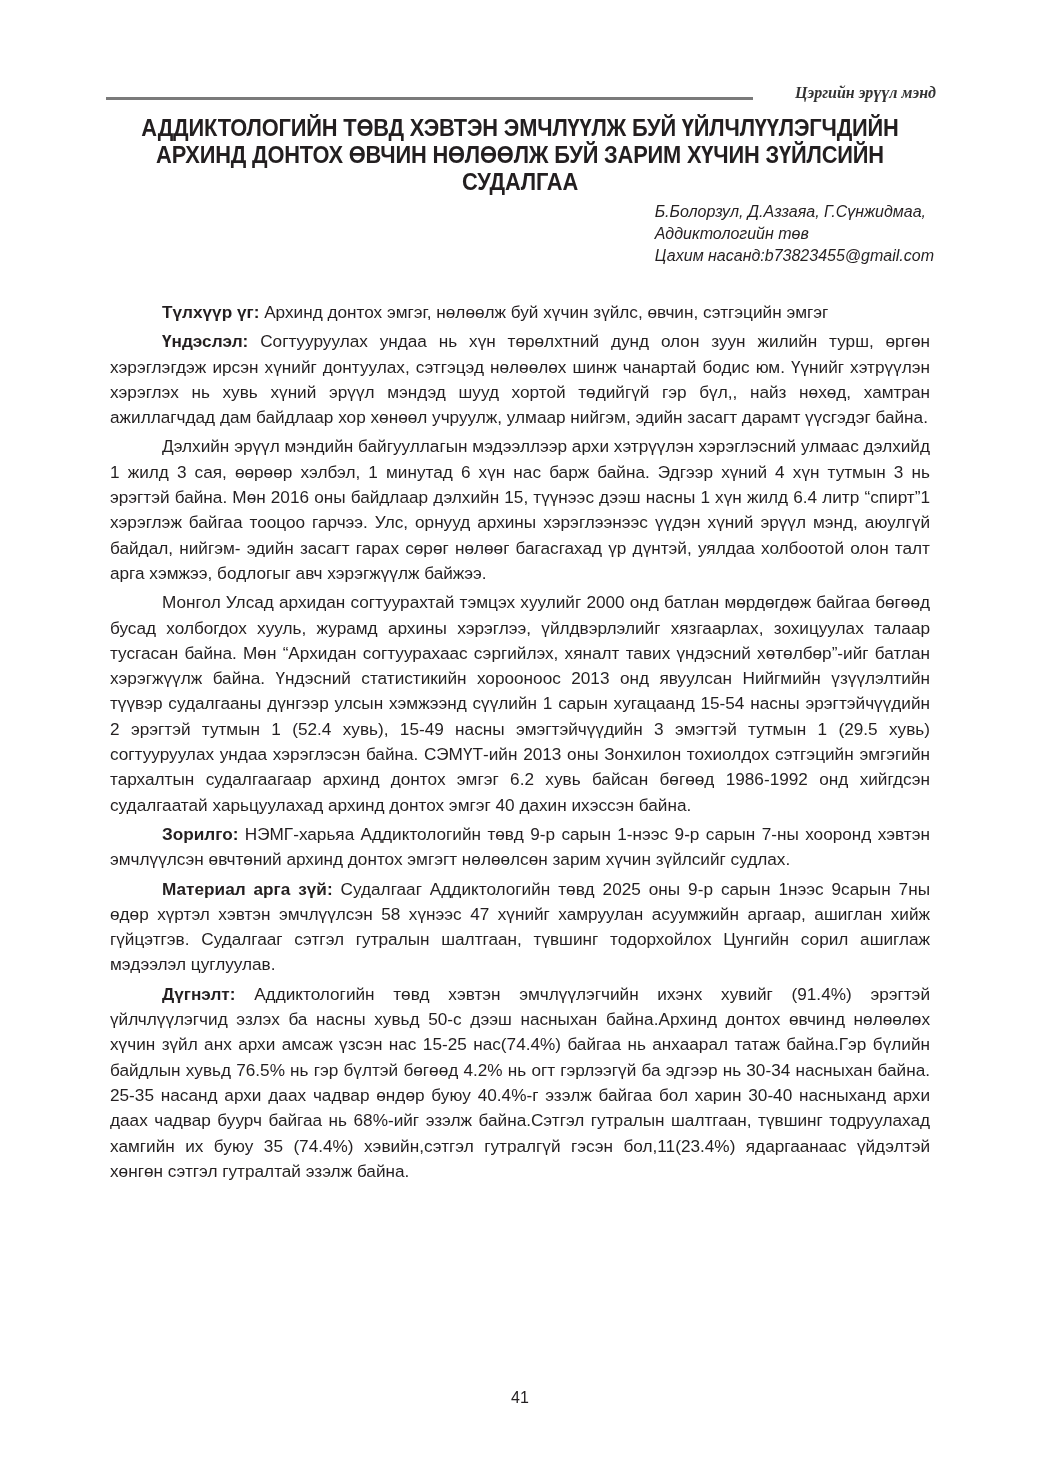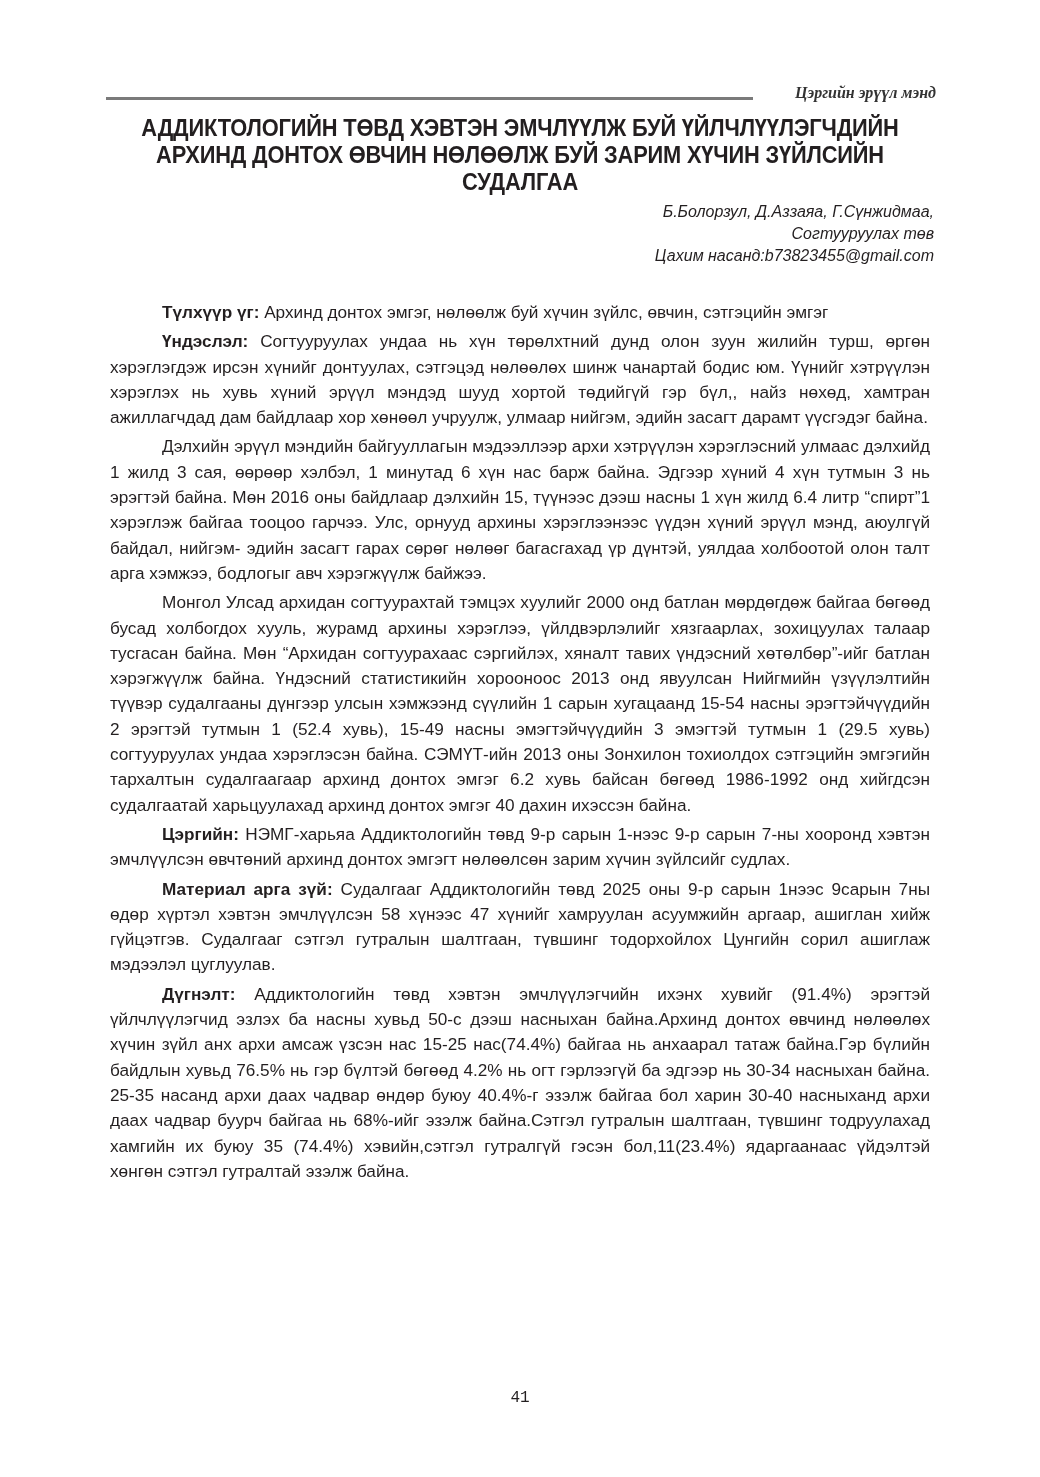--- a/index.html
+++ b/index.html
@@ -16,59 +16,59 @@
       font-size: 16px; color: #333;
     }
     .title {
       position: absolute; left: 100px; top: 115px; width: 840px;
       text-align: center; font-family: "Liberation Sans", sans-serif; font-weight: bold;
       font-size: 23.5px; line-height: 27px; color: #231f20; letter-spacing: -0.2px;
       transform: scaleX(0.93); transform-origin: center top;
     }
     .title div { white-space: nowrap; }
     .authors {
-      position: absolute; right: 106px; top: 201px; text-align: right;
+      position: absolute; right: 106px; top: 201px; 
       font-family: "Liberation Sans", sans-serif; font-style: italic;
       font-size: 16px; line-height: 22px; color: #231f20;
     }
     .body {
       position: absolute; left: 106px; top: 296px; width: 828px;
       font-family: "Liberation Sans", sans-serif; font-size: 17.2px; line-height: 25.3px;
       color: #231f20; text-align: justify;
     }
     .body p { margin: 4px; text-indent: 52px; }
     .body .label { font-weight: bold; }
     .page-number {
       position: absolute; left: 0; width: 1040px; top: 1389px; text-align: center;
-      font-family: Liberation Mono, monospace; font-size: 16px; color: #231f20;
+      font-family: Liberation Sans, sans-serif; font-size: 16px; color: #231f20;
     }
   </style>
 </head>
 <body>
 
 <div class="running-head">
   <div class="rule"></div>
   <div class="journal">Цэргийн эрүүл мэнд</div>
 </div>
 
 <div class="title">
   <div>АДДИКТОЛОГИЙН ТӨВД ХЭВТЭН ЭМЧЛҮҮЛЖ БУЙ ҮЙЛЧЛҮҮЛЭГЧДИЙН</div>
   <div>АРХИНД ДОНТОХ ӨВЧИН НӨЛӨӨЛЖ БУЙ ЗАРИМ ХҮЧИН ЗҮЙЛСИЙН</div>
   <div>СУДАЛГАА</div>
 </div>
 
 <div class="authors">
   <div>Б.Болорзул, Д.Аззаяа, Г.Сүнжидмаа,</div>
-  <div>Согтууруулах төв</div>
+  <div>Аддиктологийн төв</div>
   <div>Цахим насанд:b73823455@gmail.com</div>
 </div>
 
 <div class="body">
   <p><span class="label">Түлхүүр үг:</span><span> Архинд донтох эмгэг, нөлөөлж буй хүчин зүйлс, өвчин, сэтгэцийн эмгэг</span></p>
   <p><span class="label">Үндэслэл:</span><span> Согтууруулах ундаа нь хүн төрөлхтний дунд олон зуун жилийн турш, өргөн хэрэглэгдэж ирсэн хүнийг донтуулах, сэтгэцэд нөлөөлөх шинж чанартай бодис юм. Үүнийг хэтрүүлэн хэрэглэх нь хувь хүний эрүүл мэндэд шууд хортой төдийгүй гэр бүл,, найз нөхөд, хамтран ажиллагчдад дам байдлаар хор хөнөөл учруулж, улмаар нийгэм, эдийн засагт дарамт үүсгэдэг байна.</span></p>
   <p>Дэлхийн эрүүл мэндийн байгууллагын мэдээллээр архи хэтрүүлэн хэрэглэсний улмаас дэлхийд 1 жилд 3 сая, өөрөөр хэлбэл, 1 минутад 6 хүн нас барж байна. Эдгээр хүний 4 хүн тутмын 3 нь эрэгтэй байна. Мөн 2016 оны байдлаар дэлхийн 15, түүнээс дээш насны 1 хүн жилд 6.4 литр “спирт”1 хэрэглэж байгаа тооцоо гарчээ. Улс, орнууд архины хэрэглээнээс үүдэн хүний эрүүл мэнд, аюулгүй байдал, нийгэм- эдийн засагт гарах сөрөг нөлөөг багасгахад үр дүнтэй, уялдаа холбоотой олон талт арга хэмжээ, бодлогыг авч хэрэгжүүлж байжээ.</p>
   <p>Монгол Улсад архидан согтуурахтай тэмцэх хуулийг 2000 онд батлан мөрдөгдөж байгаа бөгөөд бусад холбогдох хууль, журамд архины хэрэглээ, үйлдвэрлэлийг хязгаарлах, зохицуулах талаар тусгасан байна. Мөн “Архидан согтуурахаас сэргийлэх, хяналт тавих үндэсний хөтөлбөр”-ийг батлан хэрэгжүүлж байна. Үндэсний статистикийн хорооноос 2013 онд явуулсан Нийгмийн үзүүлэлтийн түүвэр судалгааны дүнгээр улсын хэмжээнд сүүлийн 1 сарын хугацаанд 15-54 насны эрэгтэйчүүдийн 2 эрэгтэй тутмын 1 (52.4 хувь), 15-49 насны эмэгтэйчүүдийн 3 эмэгтэй тутмын 1 (29.5 хувь) согтууруулах ундаа хэрэглэсэн байна. СЭМҮТ-ийн 2013 оны Зонхилон тохиолдох сэтгэцийн эмгэгийн тархалтын судалгаагаар архинд донтох эмгэг 6.2 хувь байсан бөгөөд 1986-1992 онд хийгдсэн судалгаатай харьцуулахад архинд донтох эмгэг 40 дахин ихэссэн байна.</p>
-  <p><span class="label">Цэргийн:</span><span> НЭМГ-харьяа Аддиктологийн төвд 9-р сарын 1-нээс 9-р сарын 7-ны хооронд хэвтэн эмчлүүлсэн өвчтөний архинд донтох эмгэгт нөлөөлсөн зарим хүчин зүйлсийг судлах.</span></p>
+  <p><span class="label">Зорилго:</span><span> НЭМГ-харьяа Аддиктологийн төвд 9-р сарын 1-нээс 9-р сарын 7-ны хооронд хэвтэн эмчлүүлсэн өвчтөний архинд донтох эмгэгт нөлөөлсөн зарим хүчин зүйлсийг судлах.</span></p>
   <p><span class="label">Материал арга зүй:</span><span> Судалгааг Аддиктологийн төвд  2025 оны 9-р сарын 1нээс 9сарын 7ны өдөр хүртэл хэвтэн эмчлүүлсэн 58 хүнээс 47 хүнийг  хамруулан асуумжийн аргаар, ашиглан хийж гүйцэтгэв. Судалгааг сэтгэл гутралын шалтгаан, түвшинг тодорхойлох Цунгийн сорил ашиглаж мэдээлэл цуглуулав.</span></p>
   <p><span class="label">Дүгнэлт:</span><span> Аддиктологийн төвд хэвтэн эмчлүүлэгчийн ихэнх хувийг (91.4%) эрэгтэй үйлчлүүлэгчид  эзлэх ба насны хувьд 50-с дээш насныхан байна.Архинд донтох өвчинд нөлөөлөх хүчин зүйл анх архи амсаж үзсэн нас 15-25 нас(74.4%) байгаа нь анхаарал татаж байна.Гэр бүлийн байдлын хувьд 76.5% нь гэр бүлтэй бөгөөд 4.2% нь огт гэрлээгүй ба эдгээр нь 30-34 насныхан байна. 25-35 насанд архи даах чадвар өндөр буюу 40.4%-г эзэлж  байгаа бол харин 30-40 насныханд архи даах чадвар буурч байгаа нь 68%-ийг эзэлж байна.Сэтгэл гутралын шалтгаан, түвшинг тодруулахад хамгийн их буюу 35 (74.4%) хэвийн,сэтгэл гутралгүй гэсэн бол,11(23.4%) ядаргаанаас үйдэлтэй хөнгөн сэтгэл гутралтай эзэлж байна.</span></p>
 </div>
 
 <div class="page-number">41</div>
 
 </body></html>

